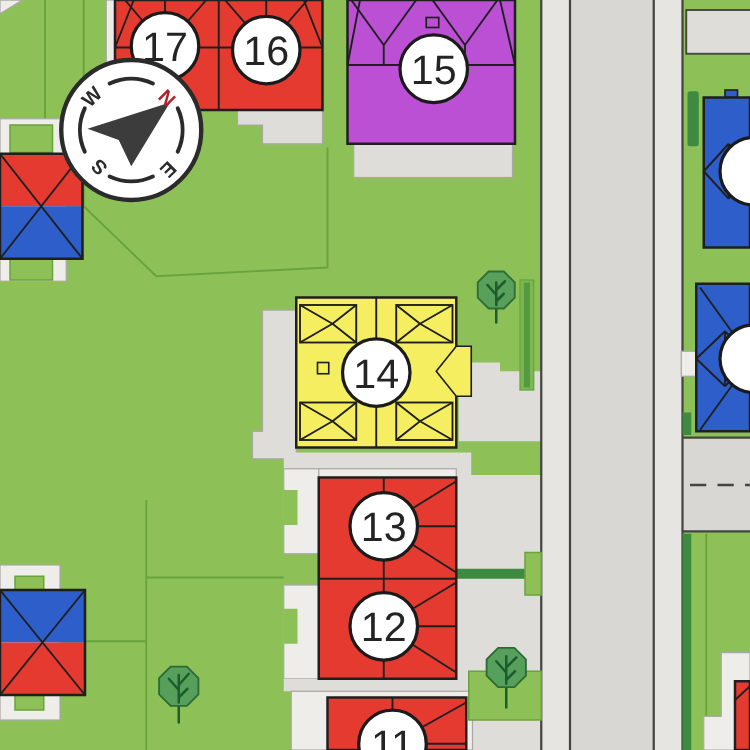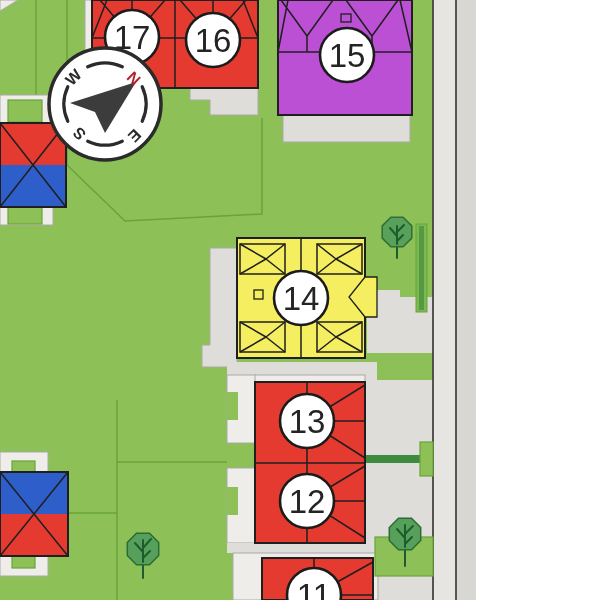--- a/index.html
+++ b/index.html
@@ -1,16 +1,16 @@
 <!DOCTYPE html>
 <html><head>
 <meta charset="utf-8">
 <style>
   html,body{margin:0;padding:0;background:#fff;}
-  #stage{width:476px;height:600px;overflow:hidden;}
+  #stage{width:600px;height:600px;overflow:hidden;}
   svg{display:block;font-family:"Liberation Sans",sans-serif;}
   .o{stroke:#1f1f1f;stroke-width:2;}
   .rl{fill:none;stroke:#1f1f1f;stroke-width:1.5;}
   .sm{stroke:#1f1f1f;stroke-width:1.3;}
   .pl{stroke:#69a33b;stroke-width:1.5;fill:none;}
   .pad{fill:#eeedea;stroke:#aaa9a6;stroke-width:1;}
   .drv{fill:#deddda;stroke:#aaa9a6;stroke-width:1;}
   .drv2{fill:#deddda;}
   .grn{fill:#8dc157;stroke:#69a33b;stroke-width:1.2;}
   .grn0{fill:#8dc157;}

